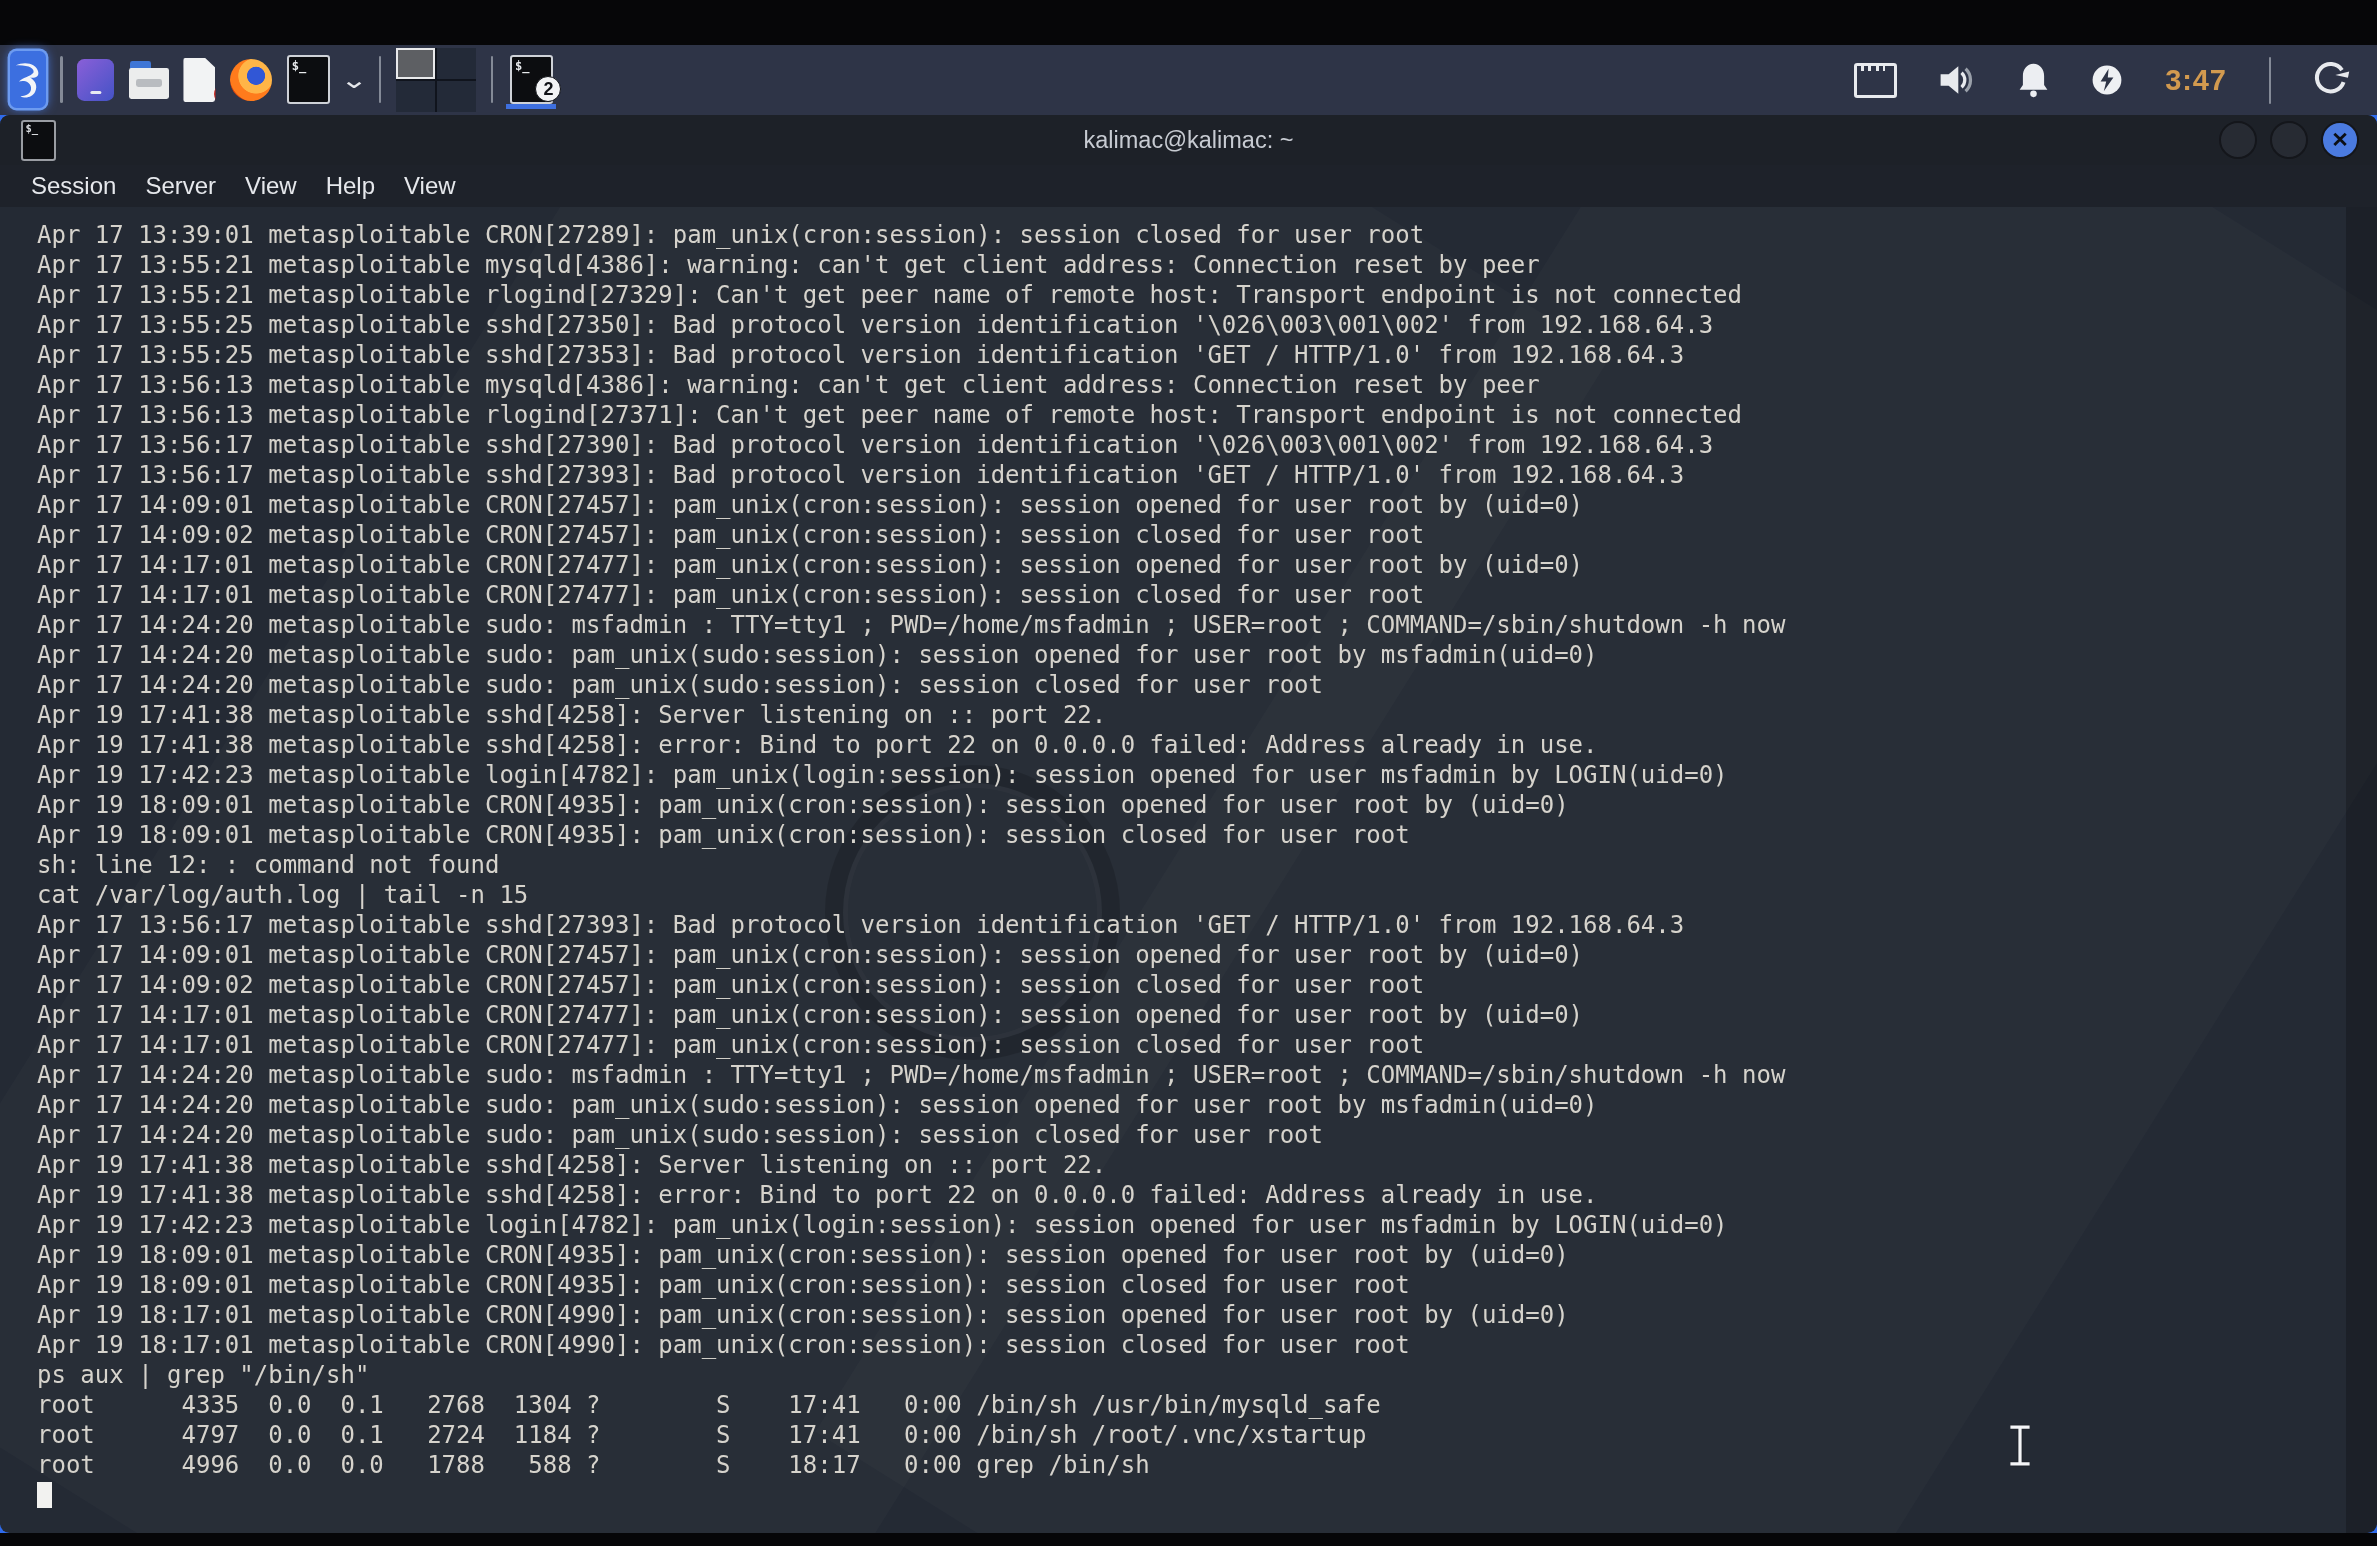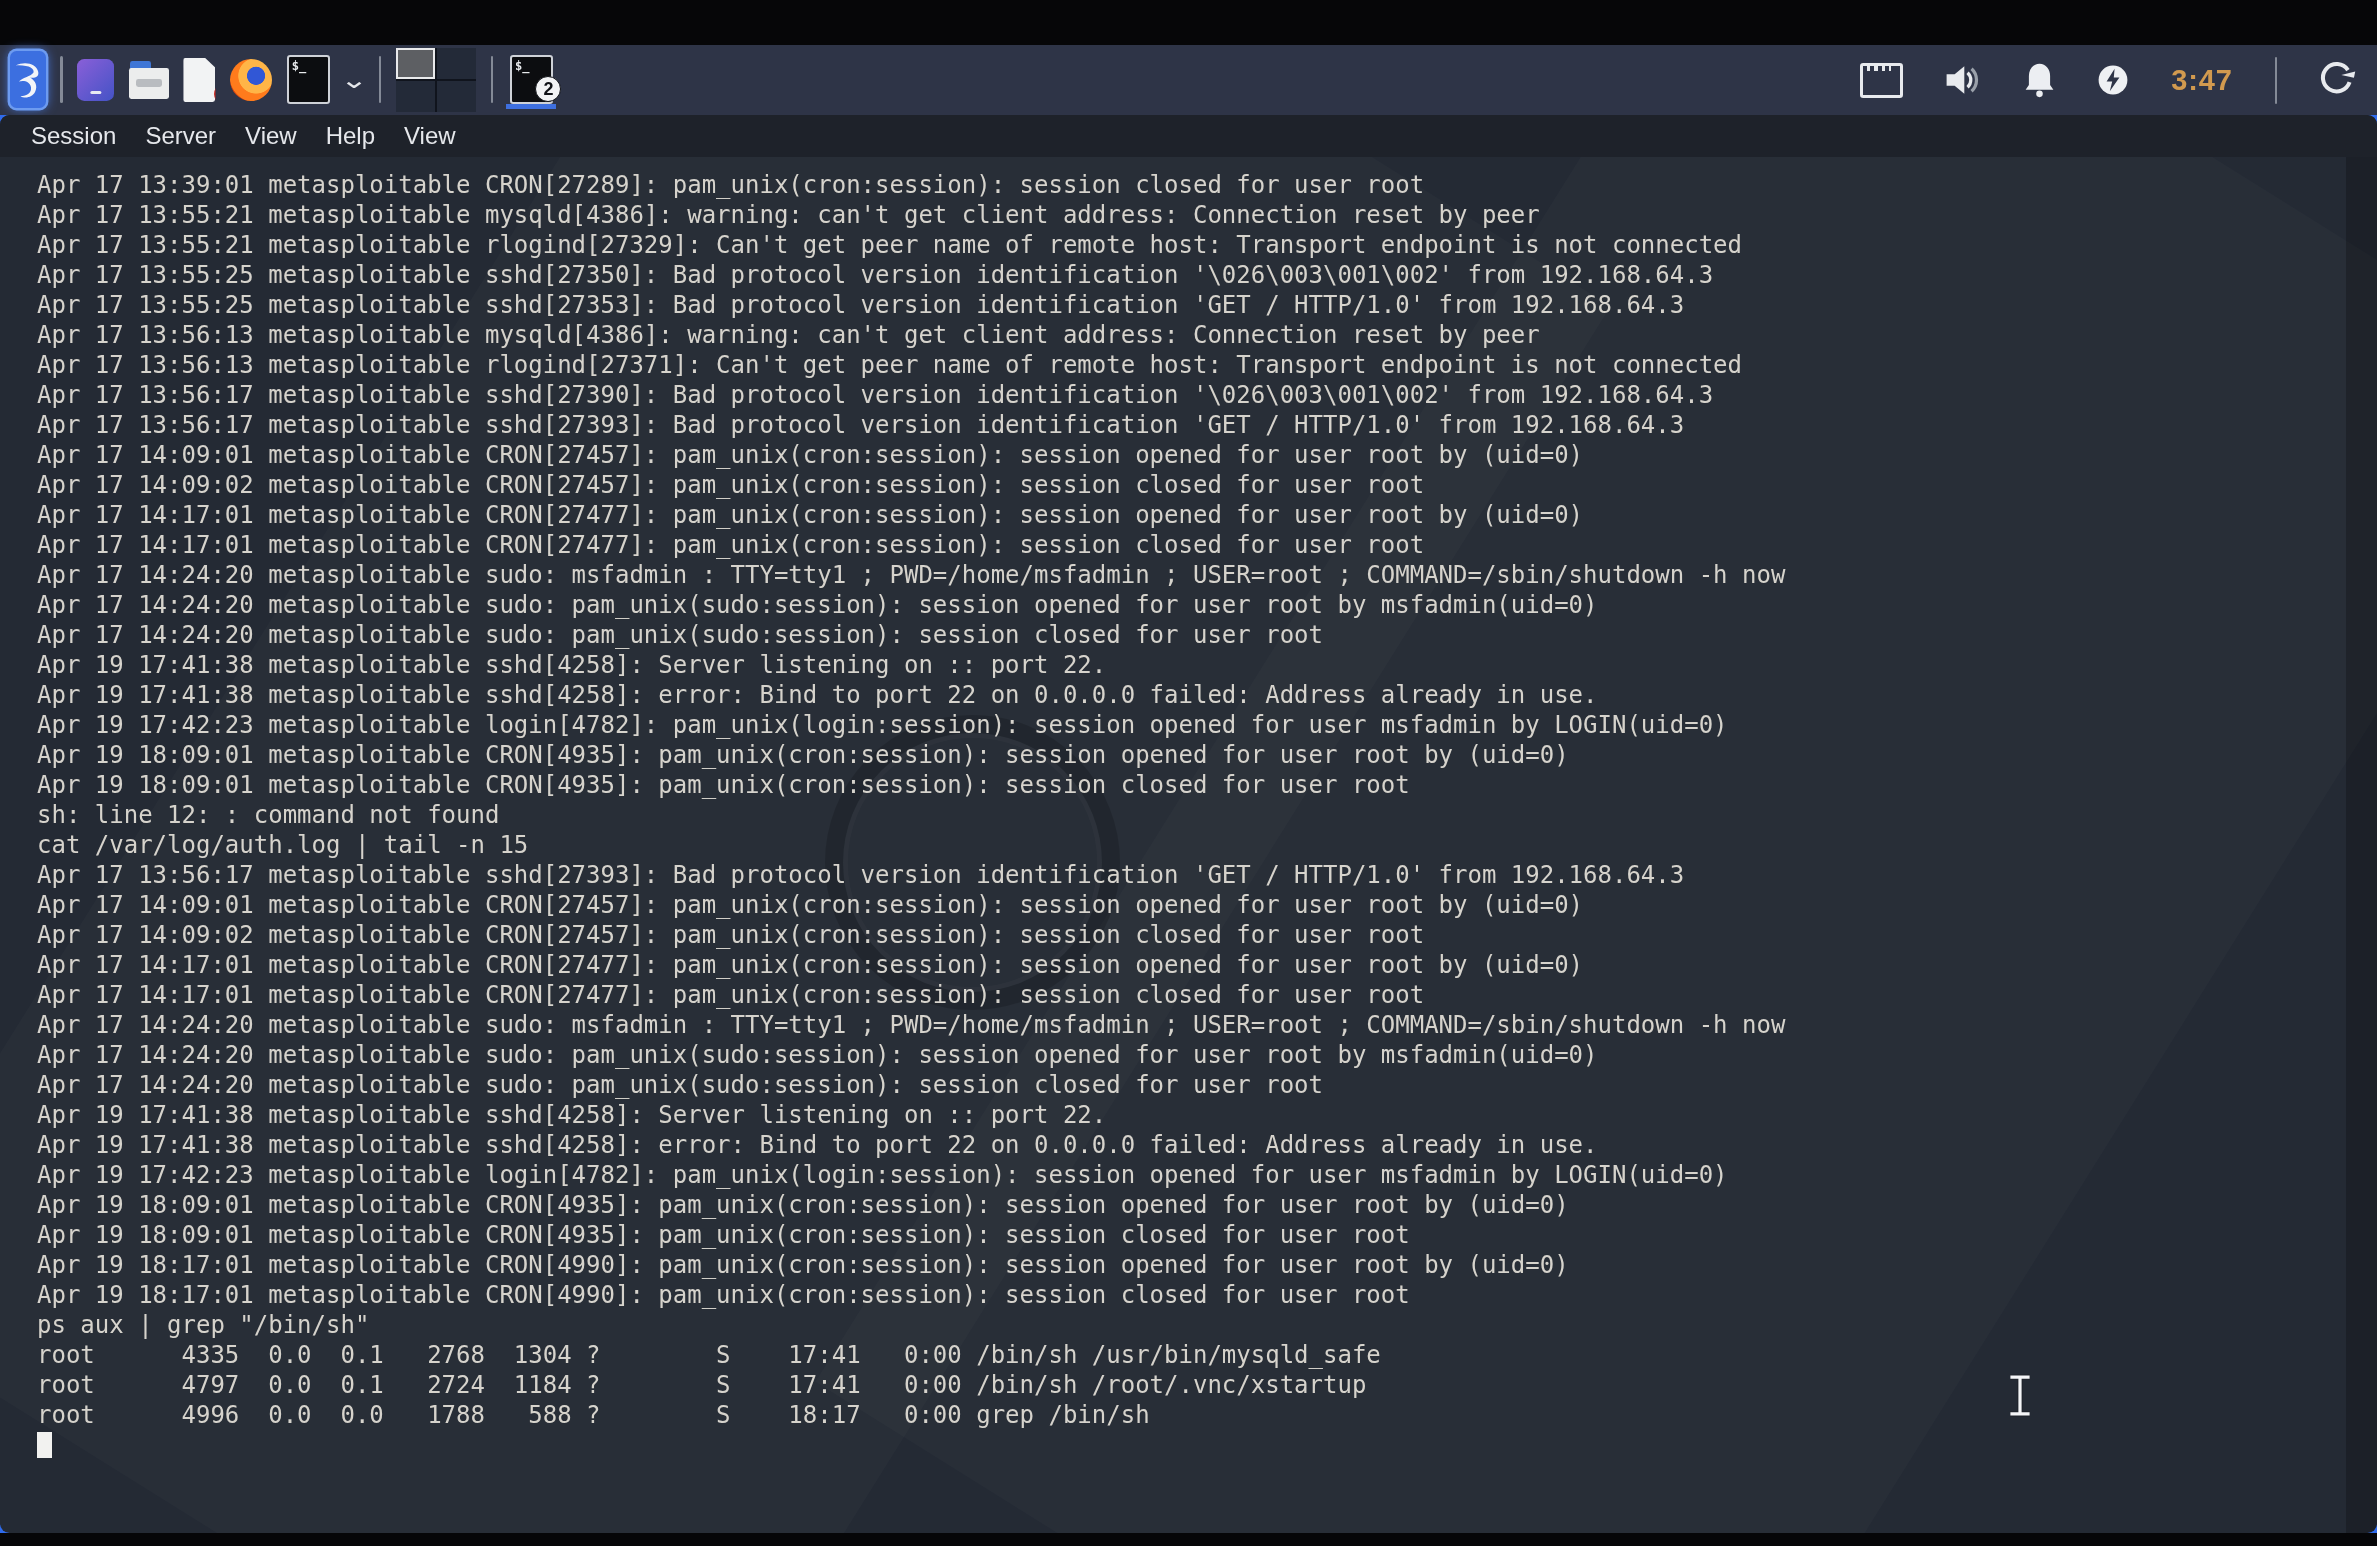--- a/index.html
+++ b/index.html
@@ -2,21 +2,21 @@
 <html style="--accent: #4b7be0; --taskbar: #2e3447; --terminal_bg: #242a34; --text: #d6d3cc; --clock: #d29a4f;font-size:13px"><head>
 <meta charset="utf-8">
 <style>
   html,body{margin:0;padding:0;background:#060608;}
   .page{position:relative;width:2377px;height:1546px;background:#060608;overflow:hidden;
         font-family:"Liberation Sans",sans-serif;}
   
   .taskbar{position:absolute;left:0;top:45px;width:2377px;height:70px;background:var(--taskbar,#2e3447);
            display:flex;align-items:center;}
   .tb-left{display:flex;align-items:center;gap:14.6px;padding-left:9.7px;}
-  .tb-right{margin-left:auto;display:flex;align-items:center;gap:42px;padding-right:21px;}
+  .tb-right{margin-left:auto;display:flex;align-items:center;gap:42px;padding-right:27px;}
   .tb-sep{width:2.4px;height:47px;background:#9aa0ab;opacity:.8;border-radius:1.6px;}
   .launcher{width:37px;height:50px;border-radius:6.5px;display:flex;align-items:center;justify-content:center;}
   .kali-launch{background:#3c6fe0;box-shadow:0 0 0 2.4px #6d9bf0,0 0 11.3px #4d86ff;width:36px;height:57px;}
   .disp-ic{width:37px;height:42px;border-radius:7.3px;background:linear-gradient(135deg,#8a5fd8,#4453c6);position:relative;}
   .disp-ic::after{content:"";position:absolute;left:50%;bottom:6.5px;width:11.3px;height:3.2px;background:#e8eaf2;transform:translateX(-50%);border-radius:1.6px;}
   .folder-ic{width:40px;height:37px;position:relative;}
   .folder-ic .tab{position:absolute;top:0;left:1.6px;width:21px;height:9.7px;background:#3f76d6;border-radius:2.4px 2.4px 0 0;}
   .folder-ic .body{position:absolute;top:6.5px;left:0;width:40px;height:31px;background:#eceded;border-radius:2.4px;}
   .folder-ic .band{position:absolute;top:18px;left:7.3px;width:26px;height:8px;background:#b9bcc0;border-radius:2.4px;}
   .doc-ic{width:32px;height:44px;background:#f2f3f4;border-radius:2.4px;position:relative;
@@ -129,20 +129,29 @@
       <svg class="icon-svg" width="37" height="37" viewBox="0 0 46 46">
         <path d="M36 10 A17 17 0 1 0 38 25" stroke="#e8eaee" stroke-width="5" fill="none"></path>
         <polygon points="28,18 44,18 44,10" fill="#e8eaee" transform="rotate(12 36 16)"></polygon>
       </svg>
     </div>
   </div>
 
   <div class="desktop">
     <div class="window">
 
+      <div class="titlebar">
+        <div class="tb-icon"></div>
+        <div class="title">kalimac@kalimac: ~</div>
+        <div class="winctl">
+          <div class="ctl"></div>
+          <div class="ctl"></div>
+          <div class="ctl close">✕</div>
+        </div>
+      </div>
 
       <div class="menubar">
           <span class="menu-item">Session</span>
           <span class="menu-item">Server</span>
           <span class="menu-item">View</span>
           <span class="menu-item">Help</span>
           <span class="menu-item">View</span>
         </div>
 
       <div class="term">

